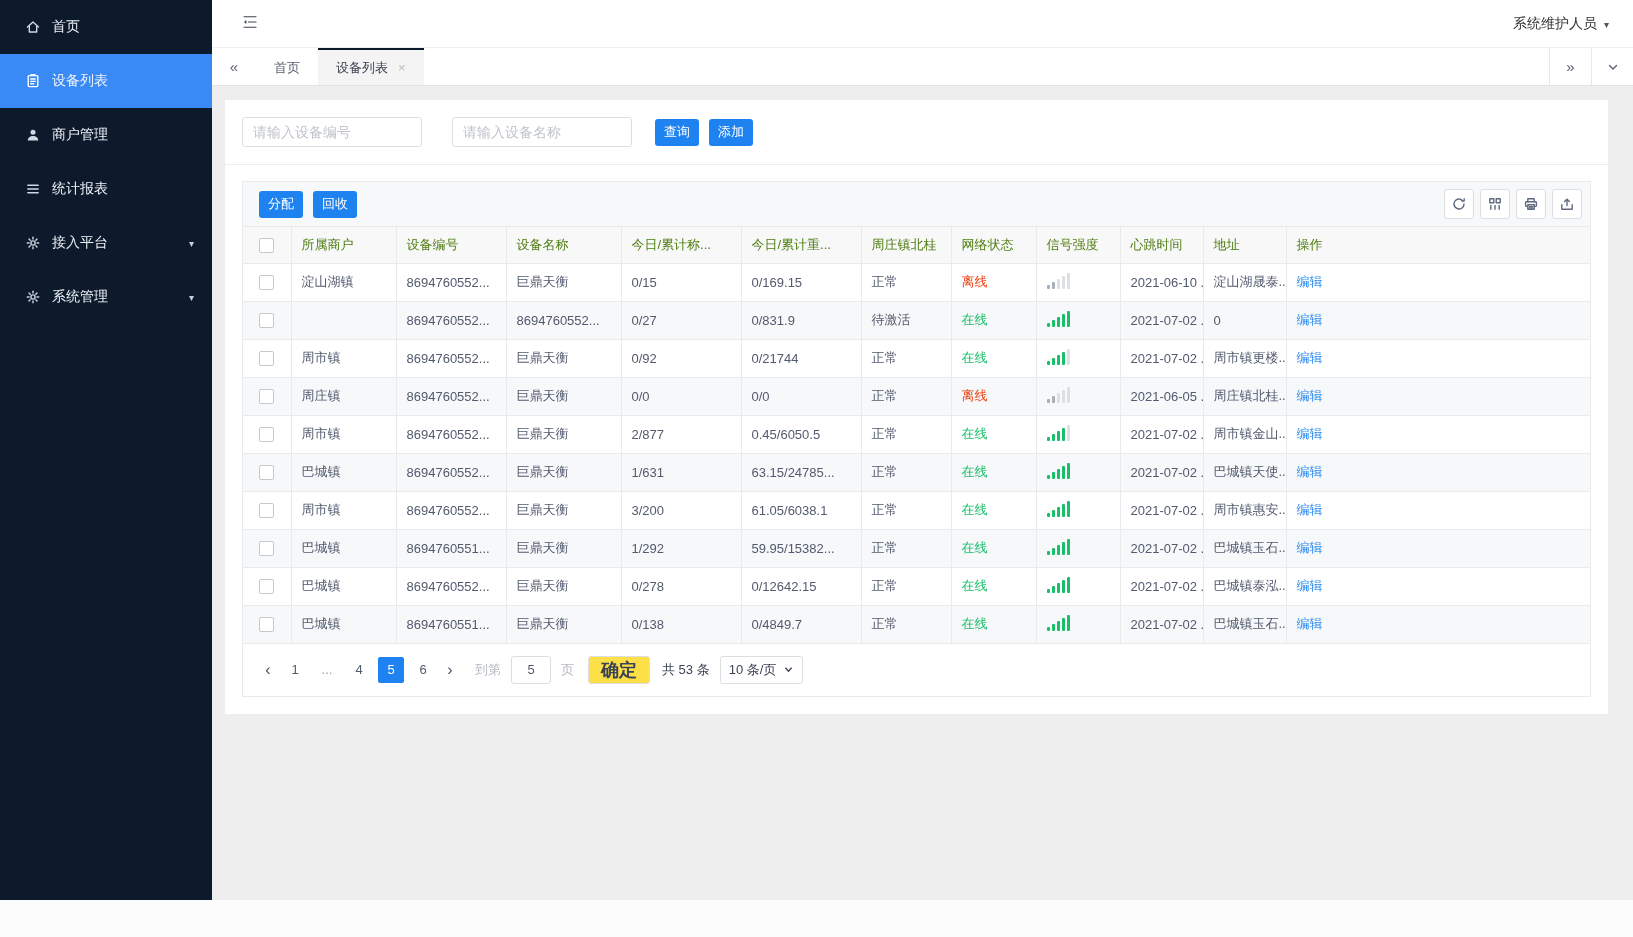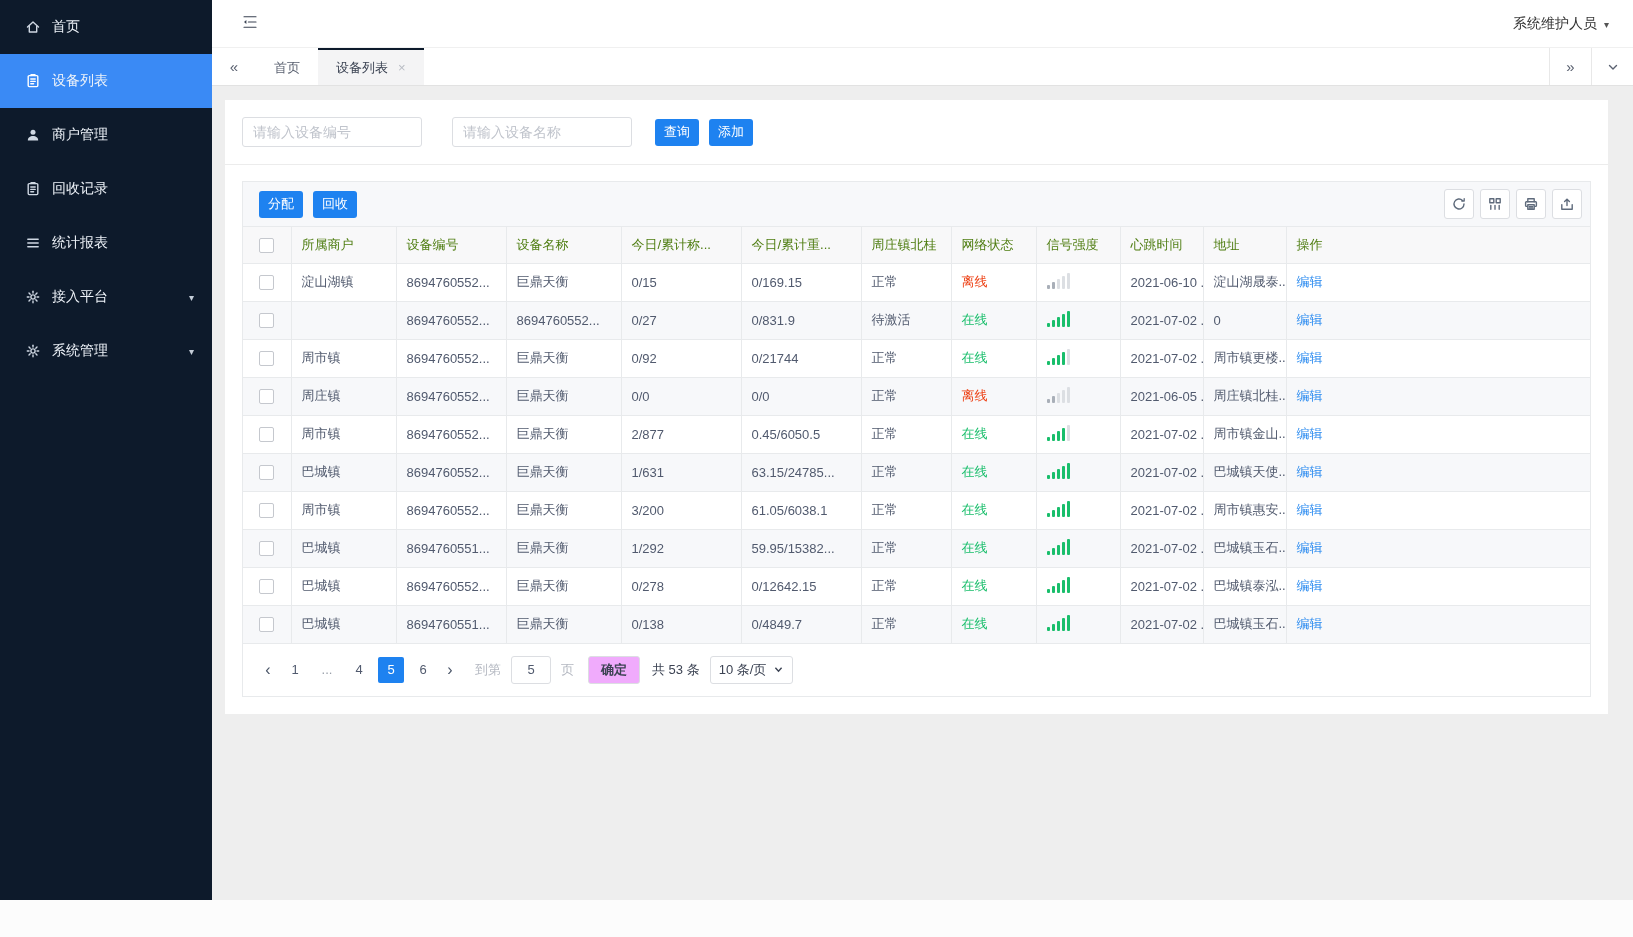--- a/index.html
+++ b/index.html
@@ -69,21 +69,21 @@
   .signal{display:inline-flex;align-items:flex-end;height:16px;}
   .signal i{display:inline-block;width:3px;margin-right:2px;border-radius:1px;}
   
   .pager{height:52px;display:flex;align-items:center;background:#fff;padding:0 14px;font-size:13px;color:var(--text);}
   .pg-arrow{width:22px;text-align:center;font-size:16px;cursor:pointer;color:#4a5568;}
   .pg-num{min-width:26px;height:26px;line-height:26px;text-align:center;margin:0 3px;border-radius:2px;cursor:pointer;}
   .pg-num.active{background:var(--primary);color:#fff;}
   .pg-dots{color:#9aa0aa;cursor:default;}
   .pg-label{color:#b5b9c2;margin:0 6px;}
   .jump-input{width:40px;height:28px;border:1px solid #dcdee2;border-radius:3px;text-align:center;font-size:13px;color:#515a6e;outline:none;margin:0 4px;font-family:inherit;}
-  .confirm-btn{height:28px;padding:0 12px;background:#f0abfc;border:1px solid #dcdee2;border-radius:3px;font-size:13px;color:#3c4353;cursor:pointer;margin:0 8px;font-family:inherit;font-weight:bold;}
+  .confirm-btn{height:28px;padding:0 12px;background:#fde047;border:1px solid #dcdee2;border-radius:3px;font-size:18px;color:#3c4353;cursor:pointer;margin:0 8px;font-family:inherit;font-weight:bold;}
   .total-label{margin:0 10px 0 4px;color:#3c4353;}
   .size-select{height:28px;border:1px solid #dcdee2;border-radius:3px;display:flex;align-items:center;padding:0 8px;cursor:pointer;color:#3c4353;background:#fff;}
   .size-select .sv{margin-right:7px;text-align:right;}
   .size-select svg{color:#3c4353;}
 </style>
 </head>
 <body>
 
 <div class="sidebar">
   <div id="sidebar-menu">
@@ -109,32 +109,20 @@
         <span>设备列表</span>
       </div>
       <div class="menu-item">
         <span class="mi">
           <svg width="16" height="16" viewBox="0 0 16 16" fill="none" stroke="currentColor" stroke-width="1.4" stroke-linecap="round" stroke-linejoin="round">
             <circle cx="8" cy="5.3" r="2.5" fill="currentColor" stroke="none"></circle>
             <path d="M2.8 13.6 c0-3 2.3-4.6 5.2-4.6 s5.2 1.6 5.2 4.6 Z" fill="currentColor" stroke="none"></path>
           </svg>
         </span>
         <span>商户管理</span>
-      </div>
-      <div class="menu-item">
-        <span class="mi">
-          <svg width="16" height="16" viewBox="0 0 16 16" fill="none" stroke="currentColor" stroke-width="1.4" stroke-linecap="round" stroke-linejoin="round">
-            <rect x="3.2" y="2.6" width="9.6" height="11" rx="1"></rect>
-            <path d="M6 2.6 V1.8 H10 V2.6"></path>
-            <path d="M5.8 6 H10.2"></path>
-            <path d="M5.8 8.4 H10.2"></path>
-            <path d="M5.8 10.8 H8.6"></path>
-          </svg>
-        </span>
-        <span>回收记录</span>
       </div>
       <div class="menu-item">
         <span class="mi">
           <svg width="16" height="16" viewBox="0 0 16 16" fill="none" stroke="currentColor" stroke-width="1.4" stroke-linecap="round" stroke-linejoin="round">
             <path d="M2.8 4.3 H13.2"></path>
             <path d="M2.8 8 H13.2"></path>
             <path d="M2.8 11.7 H13.2"></path>
           </svg>
         </span>
         <span>统计报表</span>

